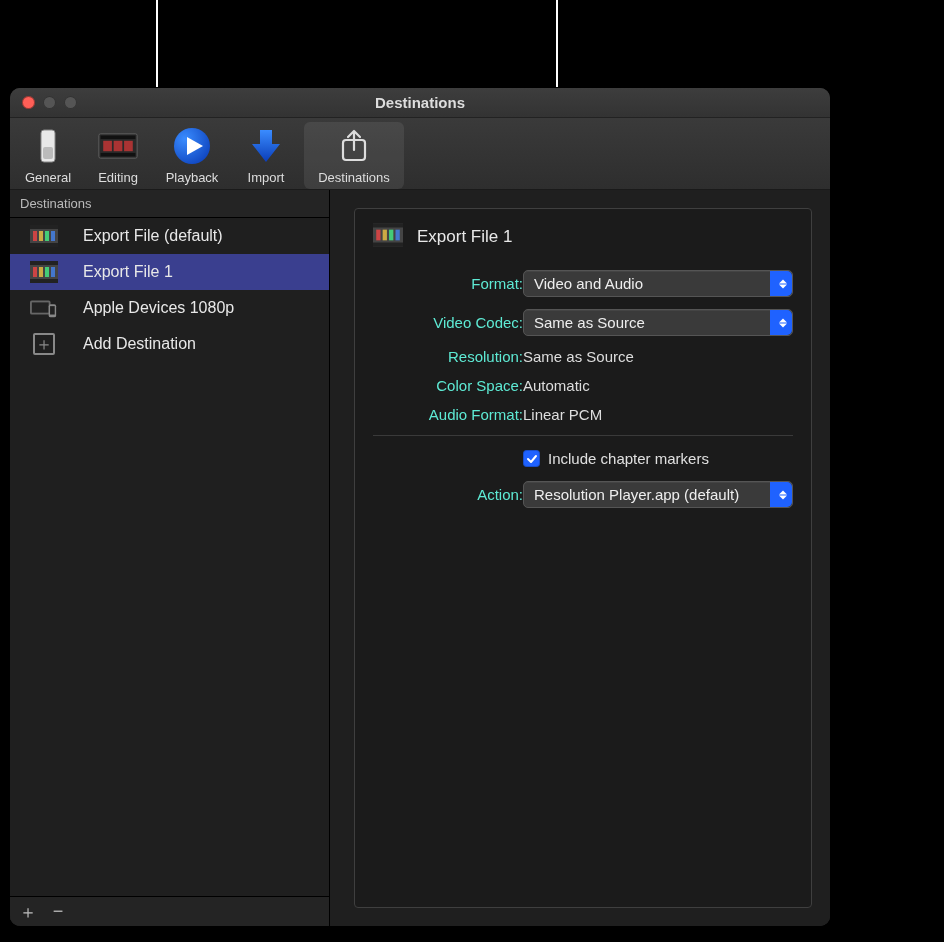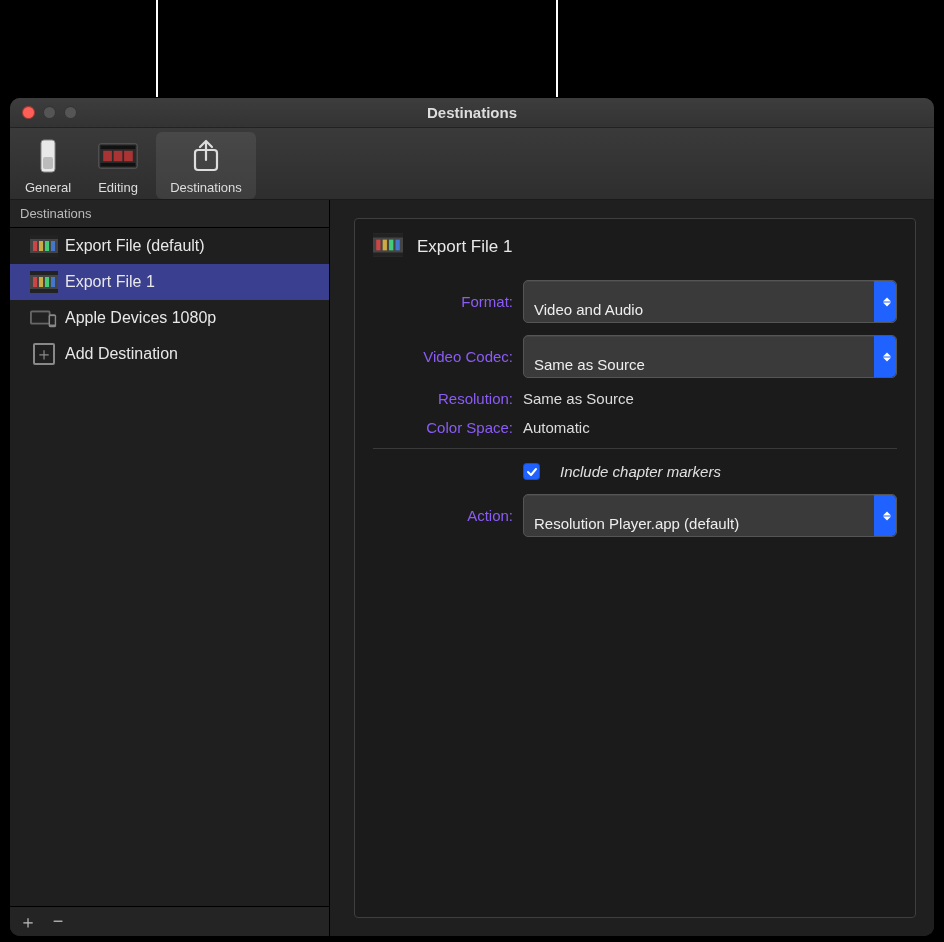--- a/index.html
+++ b/index.html
@@ -21,22 +21,22 @@
     background: #fff;
     top: 0;
   }
   .callout-line.left  { left: 156px; height: 323px; }
   .callout-line.right { left: 556px; height: 254px; }
 
   
   .window {
     position: absolute;
     left: 10px;
-    top: 98px;
-    width: 924px;
+    top: 88px;
+    width: 820px;
     height: 838px;
     background: #2f2f2f;
     border-radius: 10px;
     box-shadow: 0 0 0 1px #000;
     overflow: hidden;
     display: flex;
     flex-direction: column;
   }
 
   
@@ -117,21 +117,21 @@
     padding: 6px 10px;
     font-size: 13px;
     color: #bbb;
     border-bottom: 1px solid #000;
     background: #242424;
   }
   .dest-list { flex: 1; overflow: hidden; }
   .dest-item {
     display: flex;
     align-items: center;
-    gap: 7px;
+    gap: 25px;
     padding: 7px 10px 7px 20px;
     font-size: 16px;
     color: #e8e8e8;
     cursor: default;
   }
   .dest-item.selected {
     background: #3a3f8f;
   }
   .dest-item .dest-label {
     white-space: nowrap;
@@ -178,35 +178,34 @@
   .details-title { font-size: 17px; color: #e8e8e8; }
 
   .form-row {
     display: flex;
     align-items: center;
     margin-bottom: 12px;
   }
   .form-label {
     width: 150px;
     text-align: right;
-    padding-right: 10px;
-    color: #8b5cf6;
+    color: #5eead4;
     font-size: 15px;
   }
   .form-value {
     flex: 1;
     color: #ddd;
     font-size: 15px;
   }
   .select {
     flex: 1;
     background: #3a3a3a;
     border: 1px solid #555;
     border-radius: 5px;
-    padding: 20px 30px 4px 10px;
+    padding: 4px 30px 4px 10px;
     color: #eee;
     font-size: 15px;
     position: relative;
     box-shadow: inset 0 1px 0 rgba(255,255,255,0.05);
   }
   .select::after {
     content: "";
     position: absolute;
     right: 0; top: 0; bottom: 0;
     width: 22px;
@@ -231,22 +230,21 @@
     height: 1px;
     background: #3a3a3a;
     margin: 6px 0 14px 0;
   }
 
   .checkbox-row {
     display: flex;
     align-items: center;
     margin-bottom: 14px;
     padding-left: 150px;
-    gap: 20px;
-    font-style: italic;
+    gap: 8px;
   }
   .checkbox {
     width: 17px; height: 17px;
     background: #1f62ff;
     border-radius: 4px;
     display: flex; align-items: center; justify-content: center;
     box-shadow: inset 0 0 0 1px rgba(0,0,0,0.2);
   }
   .checkbox svg { width: 12px; height: 12px; }
   .checkbox-label { font-size: 15px; color: #e0e0e0; }
@@ -299,21 +297,50 @@
           <rect x="3" y="5" width="40" height="4" fill="#111"></rect>
           <rect x="3" y="25" width="40" height="4" fill="#111"></rect>
           <rect x="6" y="11" width="10" height="12" fill="#a33"></rect>
           <rect x="18" y="11" width="10" height="12" fill="#a33"></rect>
           <rect x="30" y="11" width="10" height="12" fill="#a33"></rect>
         </svg>
       </div>
       <div class="tool-label">Editing</div>
     </div>
 
-
+    <div class="tool-item">
+      <div class="tool-icon">
+        <svg width="38" height="38" viewBox="0 0 38 38">
+          <defs>
+            <radialGradient id="gPlay" cx="0.3" cy="0.3" r="0.9">
+              <stop offset="0" stop-color="#3a8cff"></stop>
+              <stop offset="1" stop-color="#0a3db8"></stop>
+            </radialGradient>
+          </defs>
+          <circle cx="19" cy="19" r="18" fill="url(#gPlay)"></circle>
+          <polygon points="14,10 30,19 14,28" fill="#fff"></polygon>
+        </svg>
+      </div>
+      <div class="tool-label">Playback</div>
+    </div>
+
+    <div class="tool-item">
+      <div class="tool-icon">
+        <svg width="32" height="36" viewBox="0 0 32 36">
+          <defs>
+            <linearGradient id="gArr" x1="0" y1="0" x2="0" y2="1">
+              <stop offset="0" stop-color="#3a8cff"></stop>
+              <stop offset="1" stop-color="#0a3db8"></stop>
+            </linearGradient>
+          </defs>
+          <path d="M10 2 H22 V16 H30 L16 34 L2 16 H10 Z" fill="url(#gArr)"></path>
+        </svg>
+      </div>
+      <div class="tool-label">Import</div>
+    </div>
 
     <div class="tool-item destinations selected">
       <div class="tool-icon">
         <svg width="30" height="36" viewBox="0 0 30 36">
           <rect x="4" y="12" width="22" height="20" rx="3" fill="none" stroke="#ddd" stroke-width="2.2"></rect>
           <path d="M15 22 V3 M15 3 L9 9 M15 3 L21 9" fill="none" stroke="#ddd" stroke-width="2.2" stroke-linecap="round" stroke-linejoin="round"></path>
         </svg>
       </div>
       <div class="tool-label">Destinations</div>
     </div>
@@ -429,20 +456,24 @@
       <div class="form-row">
         <div class="form-label">Resolution:</div>
         <div class="form-value">Same as Source</div>
       </div>
 
       <div class="form-row">
         <div class="form-label">Color Space:</div>
         <div class="form-value">Automatic</div>
       </div>
 
+      <div class="form-row">
+        <div class="form-label">Audio Format:</div>
+        <div class="form-value">Linear PCM</div>
+      </div>
 
       <div class="divider"></div>
 
       <div class="checkbox-row">
         <div class="checkbox">
           <svg viewBox="0 0 12 12">
               <path d="M2 6 L5 9 L10 3" fill="none" stroke="#fff" stroke-width="2" stroke-linecap="round" stroke-linejoin="round"></path>
             </svg>
         </div>
         <div class="checkbox-label">Include chapter markers</div>

